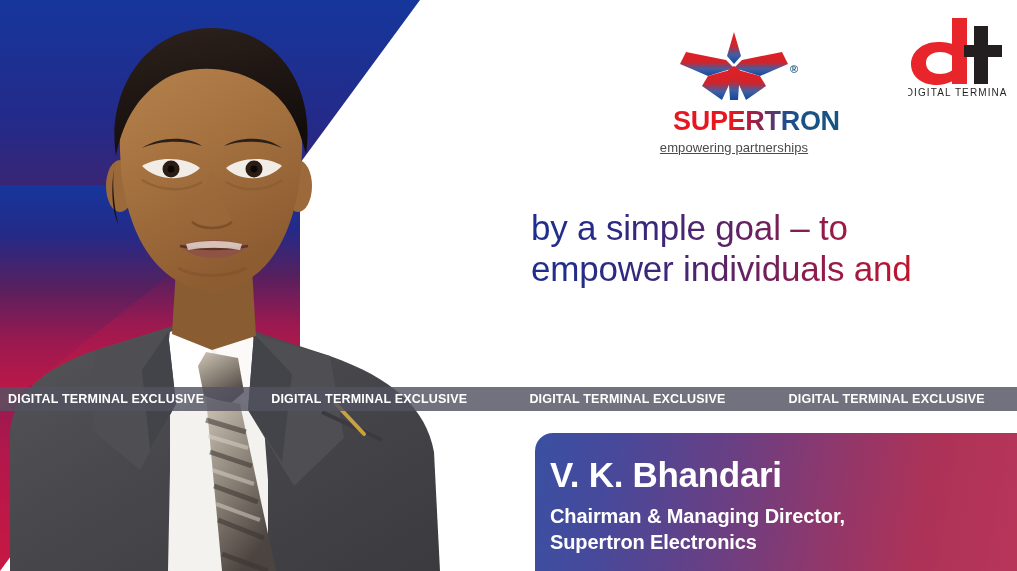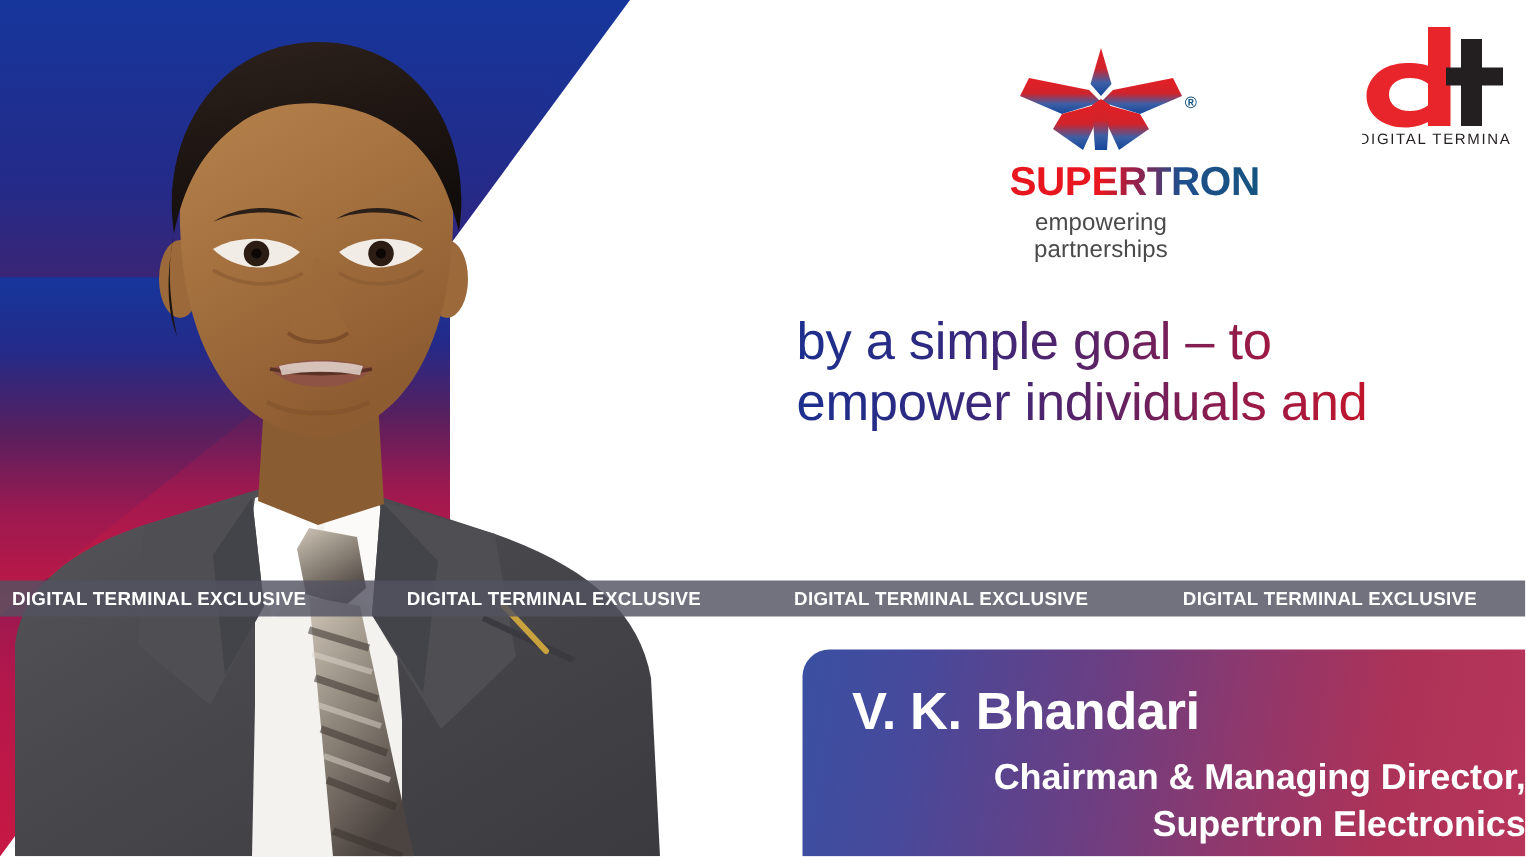--- a/index.html
+++ b/index.html
@@ -99,23 +99,24 @@
   #supertron-reg {
     position: absolute;
     right: 11px; top: 34px;
     font-size: 11px;
     font-weight: bold;
     color: #15557f;
     line-height: 1;
   }
   #supertron-tag {
     margin-top: 5px;
-    font-size: 16px;
+    font-size: 13px;
     color: #4a4a4a;
     letter-spacing: 0.1px;
+    text-decoration: underline;
   }
 
   
   #dtlogo {
     position: absolute;
     left: 908px; top: 16px;
     width: 100px; height: 84px;
   }
   #dtlogo svg { display:block; width:100px; height:84px; }
 
@@ -147,37 +148,36 @@
     left: 535px; top: 433px;
     width: 482px; height: 138px;
     background: linear-gradient(100deg,
         #3a50a2 0%,
         #47499b 16%,
         #6a3f83 40%,
         #92376a 62%,
         #ad3257 80%,
         #b8355a 100%);
     border-radius: 18px 0 0 0;
-    padding: 24px 0 0 33px;
+    padding: 24px 0 0 15px;
   }
   #name {
     color: #ffffff;
     font-size: 35px;
     font-weight: bold;
     letter-spacing: -0.3px;
     line-height: 1.05;
   }
   #title {
     margin-top: 9px;
     color: #ffffff;
-    font-size: 24px;
+    font-size: 20px;
     font-weight: bold;
     line-height: 1.3;
     letter-spacing: -0.1px;
-    text-align: right;
   }
   #title .tl { display: block; }
 </style>
 </head>
 <body>
 
 <div id="card">
 
   <div id="bg-wedge"></div>
   <div id="bg-wedge-fill"></div>

